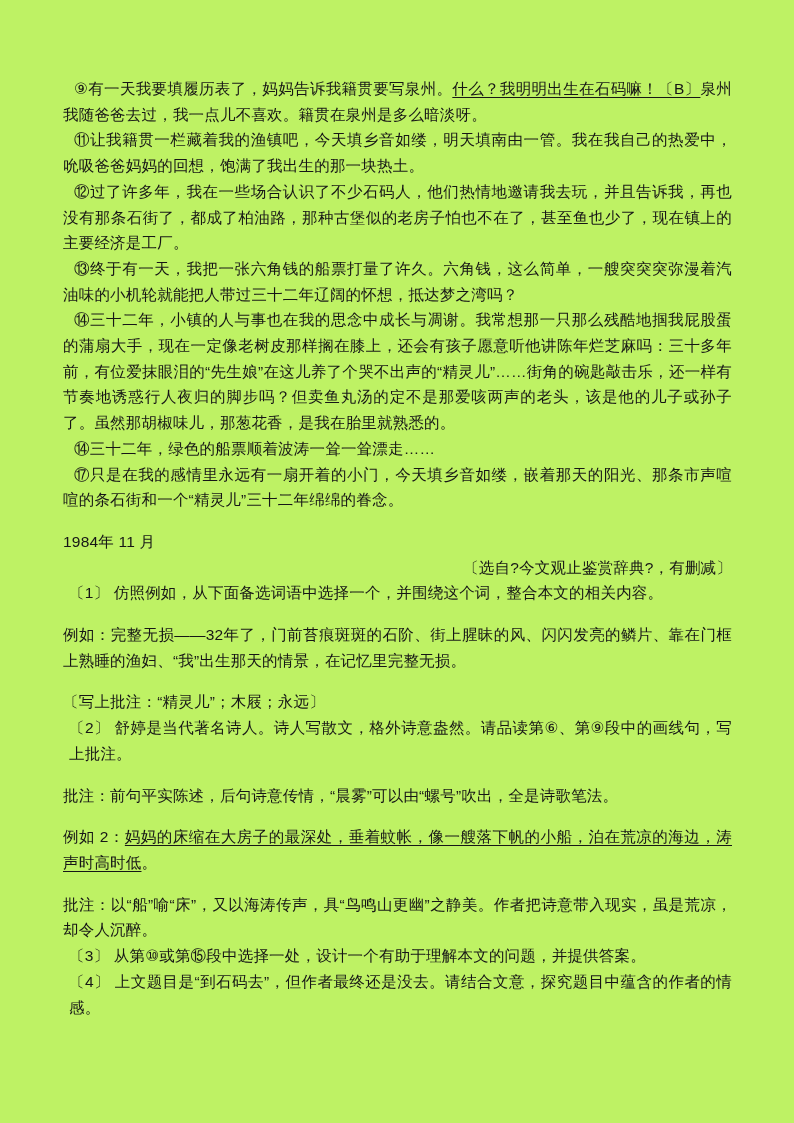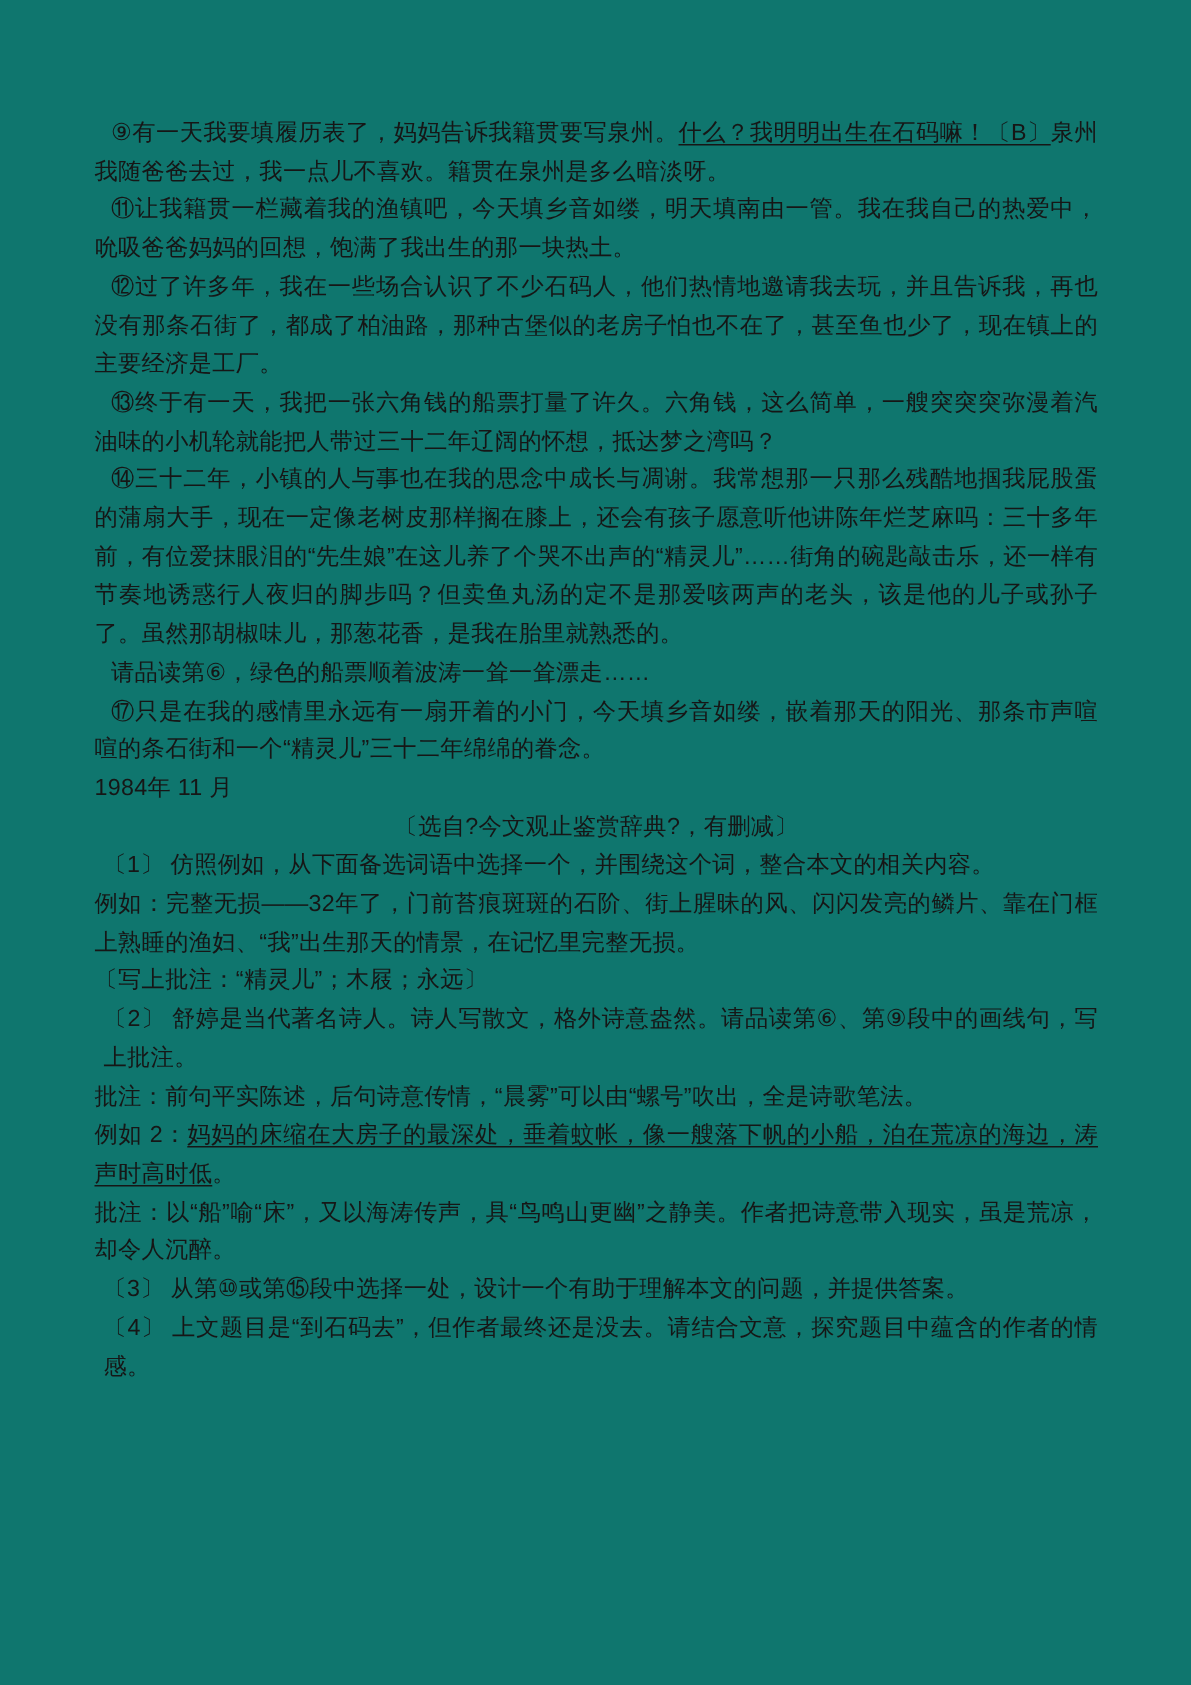--- a/index.html
+++ b/index.html
@@ -4,60 +4,60 @@
 <style>
   html, body {
     margin: 0;
     padding: 0;
     background: #ffffff;
   }
   .page {
     position: relative;
     width: 794px;
     height: 1123px;
-    background: #0f766e;
+    background: #bef264;
     overflow: hidden;
   }
   .doc {
     position: absolute;
     left: 63px;
     top: 76px;
     width: 669px;
     font-family: "Liberation Sans", "DejaVu Sans", sans-serif;
     font-size: 15.5px;
     line-height: 25.7px;
     color: #161616;
     text-align: justify;
     letter-spacing: 0.2px;
   }
   .doc p {
     margin: 0;
     padding: 0;
   }
   p.para { text-indent: 11px; }
-  p.plain { text-indent: 0; }
+  p.plain { text-indent: 0; margin-top: 16px; }
   p.q { padding-left: 6px; }
-  p.right { text-align: center; }
+  p.right { text-align: right; }
   .u {
     text-decoration: underline;
     text-underline-offset: 3px;
     text-decoration-thickness: 1px;
   }
 </style>
 </head>
 <body>
 
 <div class="page">
   <div class="doc" id="doc">
       <p class="para"><span>⑨有一天我要填履历表了，妈妈告诉我籍贯要写泉州。</span><span class="u">什么？我明明出生在石码嘛！〔B〕</span><span>泉州我随爸爸去过，我一点儿不喜欢。籍贯在泉州是多么暗淡呀。</span></p>
       <p class="para"><span>⑪让我籍贯一栏藏着我的渔镇吧，今天填乡音如缕，明天填南由一管。我在我自己的热爱中，吮吸爸爸妈妈的回想，饱满了我出生的那一块热土。</span></p>
       <p class="para"><span>⑫过了许多年，我在一些场合认识了不少石码人，他们热情地邀请我去玩，并且告诉我，再也没有那条石街了，都成了柏油路，那种古堡似的老房子怕也不在了，甚至鱼也少了，现在镇上的主要经济是工厂。</span></p>
       <p class="para"><span>⑬终于有一天，我把一张六角钱的船票打量了许久。六角钱，这么简单，一艘突突突弥漫着汽油味的小机轮就能把人带过三十二年辽阔的怀想，抵达梦之湾吗？</span></p>
       <p class="para"><span>⑭三十二年，小镇的人与事也在我的思念中成长与凋谢。我常想那一只那么残酷地掴我屁股蛋的蒲扇大手，现在一定像老树皮那样搁在膝上，还会有孩子愿意听他讲陈年烂芝麻吗：三十多年前，有位爱抹眼泪的“先生娘”在这儿养了个哭不出声的“精灵儿”……街角的碗匙敲击乐，还一样有节奏地诱惑行人夜归的脚步吗？但卖鱼丸汤的定不是那爱咳两声的老头，该是他的儿子或孙子了。虽然那胡椒味儿，那葱花香，是我在胎里就熟悉的。</span></p>
-      <p class="para"><span>请品读第⑥，绿色的船票顺着波涛一耸一耸漂走……</span></p>
+      <p class="para"><span>⑭三十二年，绿色的船票顺着波涛一耸一耸漂走……</span></p>
       <p class="para"><span>⑰只是在我的感情里永远有一扇开着的小门，今天填乡音如缕，嵌着那天的阳光、那条市声喧喧的条石街和一个“精灵儿”三十二年绵绵的眷念。</span></p>
       <p class="plain"><span>1984年 11 月</span></p>
       <p class="right"><span>〔选自?今文观止鉴赏辞典?，有删减〕</span></p>
       <p class="q"><span>〔1〕 仿照例如，从下面备选词语中选择一个，并围绕这个词，整合本文的相关内容。</span></p>
       <p class="plain"><span>例如：完整无损——32年了，门前苔痕斑斑的石阶、街上腥昧的风、闪闪发亮的鳞片、靠在门框上熟睡的渔妇、“我”出生那天的情景，在记忆里完整无损。</span></p>
       <p class="plain"><span>〔写上批注：“精灵儿”；木屐；永远〕</span></p>
       <p class="q"><span>〔2〕 舒婷是当代著名诗人。诗人写散文，格外诗意盎然。请品读第⑥、第⑨段中的画线句，写上批注。</span></p>
       <p class="plain"><span>批注：前句平实陈述，后句诗意传情，“晨雾”可以由“螺号”吹出，全是诗歌笔法。</span></p>
       <p class="plain"><span>例如 2：</span><span class="u">妈妈的床缩在大房子的最深处，垂着蚊帐，像一艘落下帆的小船，泊在荒凉的海边，涛声时高时低</span><span>。</span></p>
       <p class="plain"><span>批注：以“船”喻“床”，又以海涛传声，具“鸟鸣山更幽”之静美。作者把诗意带入现实，虽是荒凉，却令人沉醉。</span></p>

